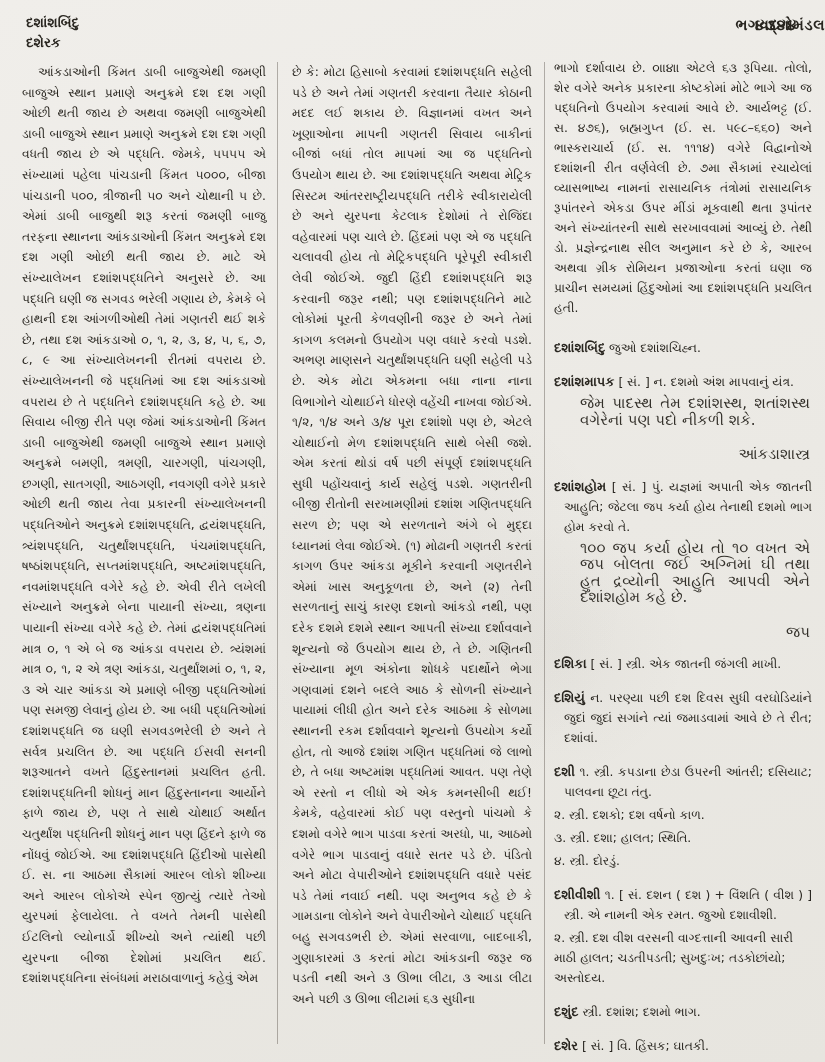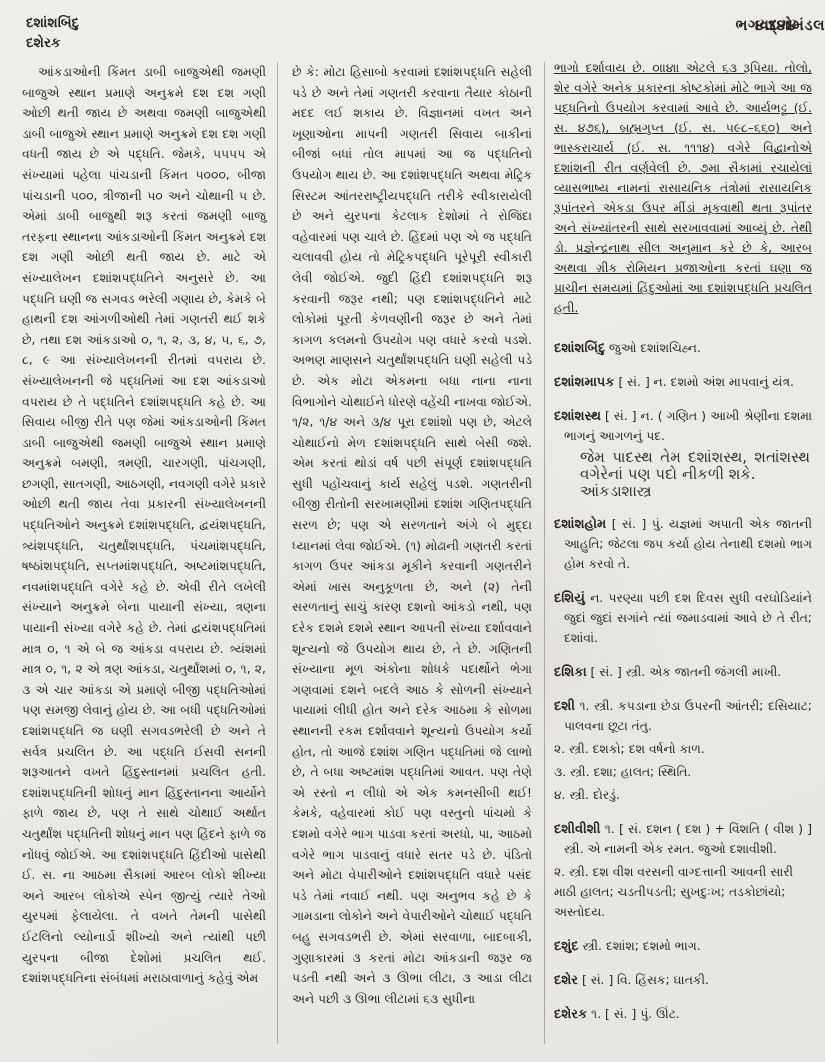--- a/index.html
+++ b/index.html
@@ -27,26 +27,26 @@
   .vr2{left:544px;}
 
   .col{position:absolute;top:58px;font-size:12.3px;line-height:20.6px;text-align:justify;}
   #col1{left:18px;width:252px;}
   #col2{left:288px;width:248px;}
   #col3{left:554px;width:258px;line-height:20px;}
   .flow{margin:4px;}
   .indent{text-indent:16px;}
 
   #col3 .block{margin:0 0 3px 0;}
-  #col3 .para{margin-bottom:20px;text-decoration:underline;}
+  #col3 .para{margin-bottom:20px;}
   #col3 .entry{padding-left:10px;text-indent:-10px;margin-top:14px;}
   #col3 .sense{margin-top:2px;text-align:left;}
   #col3 .head{font-weight:bold;font-size:13px;}
   #col3 .cite{font-size:15px;line-height:16.5px;margin:2px 2px 4px 26px;text-align:justify;color:#33302a;}
-  #col3 .cite .src{display:block;text-align:left;margin-top:1px;}
+  #col3 .cite .src{display:block;text-align:right;margin-top:18px;}
 </style>
 </head>
 <body>
 
 <div class="scan">
   <div class="wm wm1"></div>
   <div class="wm wm2"></div>
   <div class="wm wm3"></div>
 
   <div class="guide">
@@ -65,25 +65,25 @@
   </div>
 
   <div class="col" id="col2">
     <p class="flow">છે કે: મોટા હિસાબો કરવામાં દશાંશપદ્ધતિ સહેલી પડે છે અને તેમાં ગણતરી કરવાના તૈયાર કોઠાની મદદ લઈ શકાય છે. વિજ્ઞાનમાં વખત અને ખૂણાઓના માપની ગણતરી સિવાય બાકીનાં બીજાં બધાં તોલ માપમાં આ જ પદ્ધતિનો ઉપયોગ થાય છે. આ દશાંશપદ્ધતિ અથવા મેટ્રિક સિસ્ટમ આંતરરાષ્ટ્રીયપદ્ધતિ તરીકે સ્વીકારાયેલી છે અને યુરપના કેટલાક દેશોમાં તે રોજિંદા વહેવારમાં પણ ચાલે છે. હિંદમાં પણ એ જ પદ્ધતિ ચલાવવી હોય તો મેટ્રિકપદ્ધતિ પૂરેપૂરી સ્વીકારી લેવી જોઈએ. જુદી હિંદી દશાંશપદ્ધતિ શરૂ કરવાની જરૂર નથી; પણ દશાંશપદ્ધતિને માટે લોકોમાં પૂરતી કેળવણીની જરૂર છે અને તેમાં કાગળ કલમનો ઉપયોગ પણ વધારે કરવો પડશે. અભણ માણસને ચતુર્થાંશપદ્ધતિ ઘણી સહેલી પડે છે. એક મોટા એકમના બધા નાના નાના વિભાગોને ચોથાઈને ધોરણે વહેંચી નાખવા જોઈએ. ૧/૨, ૧/૪ અને ૩/૪ પૂરા દશાંશો પણ છે, એટલે ચોથાઈનો મેળ દશાંશપદ્ધતિ સાથે બેસી જશે. એમ કરતાં થોડાં વર્ષ પછી સંપૂર્ણ દશાંશપદ્ધતિ સુધી પહોંચવાનું કાર્ય સહેલું પડશે. ગણતરીની બીજી રીતોની સરખામણીમાં દશાંશ ગણિતપદ્ધતિ સરળ છે; પણ એ સરળતાને અંગે બે મુદ્દા ધ્યાનમાં લેવા જોઈએ. (૧) મોઢાની ગણતરી કરતાં કાગળ ઉપર આંકડા મૂકીને કરવાની ગણતરીને એમાં ખાસ અનુકૂળતા છે, અને (૨) તેની સરળતાનું સાચું કારણ દશનો આંકડો નથી, પણ દરેક દશમે દશમે સ્થાન આપતી સંખ્યા દર્શાવવાને શૂન્યનો જે ઉપયોગ થાય છે, તે છે. ગણિતની સંખ્યાના મૂળ અંકોના શોધકે પદાર્થોને ભેગા ગણવામાં દશને બદલે આઠ કે સોળની સંખ્યાને પાયામાં લીધી હોત અને દરેક આઠમા કે સોળમા સ્થાનની રકમ દર્શાવવાને શૂન્યનો ઉપયોગ કર્યો હોત, તો આજે દશાંશ ગણિત પદ્ધતિમાં જે લાભો છે, તે બધા અષ્ટમાંશ પદ્ધતિમાં આવત. પણ તેણે એ રસ્તો ન લીધો એ એક કમનસીબી થઈ! કેમકે, વહેવારમાં કોઈ પણ વસ્તુનો પાંચમો કે દશમો વગેરે ભાગ પાડવા કરતાં અરધો, પા, આઠમો વગેરે ભાગ પાડવાનું વધારે સતર પડે છે. પંડિતો અને મોટા વેપારીઓને દશાંશપદ્ધતિ વધારે પસંદ પડે તેમાં નવાઈ નથી. પણ અનુભવ કહે છે કે ગામડાના લોકોને અને વેપારીઓને ચોથાઈ પદ્ધતિ બહુ સગવડભરી છે. એમાં સરવાળા, બાદબાકી, ગુણાકારમાં ૩ કરતાં મોટા આંકડાની જરૂર જ પડતી નથી અને ૩ ઊભા લીટા, ૩ આડા લીટા અને પછી ૩ ઊભા લીટામાં ૬૩ સુધીના</p>
   </div>
 
   <div class="col" id="col3">
       <div class="block para">ભાગો દર્શાવાય છે. ૦ાા૪ાા એટલે ૬૩ રૂપિયા. તોલો, શેર વગેરે અનેક પ્રકારના કોષ્ટકોમાં મોટે ભાગે આ જ પદ્ધતિનો ઉપયોગ કરવામાં આવે છે. આર્યભટ્ટ (ઈ. સ. ૪૭૬), બ્રહ્મગુપ્ત (ઈ. સ. ૫૯૮–૬૬૦) અને ભાસ્કરાચાર્ય (ઈ. સ. ૧૧૧૪) વગેરે વિદ્વાનોએ દશાંશની રીત વર્ણવેલી છે. ૭મા સૈકામાં રચાયેલાં વ્યાસભાષ્ય નામનાં રાસાયનિક તંત્રોમાં રાસાયનિક રૂપાંતરને એકડા ઉપર મીંડાં મૂકવાથી થતા રૂપાંતર અને સંખ્યાંતરની સાથે સરખાવવામાં આવ્યું છે. તેથી ડો. પ્રજ્ઞેન્દ્રનાથ સીલ અનુમાન કરે છે કે, આરબ અથવા ગ્રીક રોમિયન પ્રજાઓના કરતાં ઘણા જ પ્રાચીન સમયમાં હિંદુઓમાં આ દશાંશપદ્ધતિ પ્રચલિત હતી.</div>
       <div class="block entry"><span class="head">દશાંશબિંદુ</span> જુઓ દશાંશચિહ્ન.</div>
       <div class="block entry"><span class="head">દશાંશમાપક</span> [ સં. ] ન. દશમો અંશ માપવાનું યંત્ર.</div>
-      <div class="block entry"><span class="head">દશાંશસ્થ</span> [ સં. ] ન. ( ગણિત ) આખી શ્રેણીના દશમા ભાગનું આગળનું પદ.</div>
       <div class="cite"><span>જેમ પાદસ્થ તેમ દશાંશસ્થ, શતાંશસ્થ વગેરેનાં પણ પદો નીકળી શકે.</span><span class="src">આંકડાશાસ્ત્ર</span></div>
       <div class="block entry"><span class="head">દશાંશહોમ</span> [ સં. ] પું. યજ્ઞમાં અપાતી એક જાતની આહુતિ; જેટલા જપ કર્યા હોય તેનાથી દશમો ભાગ હોમ કરવો તે.</div>
+      <div class="cite"><span>૧૦૦ જપ કર્યા હોય તો ૧૦ વખત એ જપ બોલતા જઈ અગ્નિમાં ઘી તથા હુત દ્રવ્યોની આહુતિ આપવી એને દશાંશહોમ કહે છે.</span><span class="src">જપ</span></div>
+      <div class="block entry"><span class="head">દશિકા</span> [ સં. ] સ્ત્રી. એક જાતની જંગલી માખી.</div>
       <div class="block entry"><span class="head">દશિયું</span> ન. પરણ્યા પછી દશ દિવસ સુધી વરઘોડિયાંને જુદાં જુદાં સગાંને ત્યાં જમાડવામાં આવે છે તે રીત; દશાંવાં.</div>
-      <div class="block entry"><span class="head">દશિકા</span> [ સં. ] સ્ત્રી. એક જાતની જંગલી માખી.</div>
       <div class="block entry"><span class="head">દશી</span> ૧. સ્ત્રી. કપડાના છેડા ઉપરની આંતરી; દસિયાટ; પાલવના છૂટા તંતુ.</div>
       <div class="block sense">૨. સ્ત્રી. દશકો; દશ વર્ષનો કાળ.</div>
       <div class="block sense">૩. સ્ત્રી. દશા; હાલત; સ્થિતિ.</div>
       <div class="block sense">૪. સ્ત્રી. દોરડું.</div>
       <div class="block entry"><span class="head">દશીવીશી</span> ૧. [ સં. દશન ( દશ ) + વિંશતિ ( વીશ ) ] સ્ત્રી. એ નામની એક રમત. જુઓ દશાવીશી.</div>
       <div class="block sense">૨. સ્ત્રી. દશ વીશ વરસની વાગ્દત્તાની આવની સારી માઠી હાલત; ચડતીપડતી; સુખદુઃખ; તડકોછાંયો; અસ્તોદય.</div>
       <div class="block entry"><span class="head">દશુંદ</span> સ્ત્રી. દશાંશ; દશમો ભાગ.</div>
       <div class="block entry"><span class="head">દશેર</span> [ સં. ] વિ. હિંસક; ઘાતકી.</div>
       <div class="block entry"><span class="head">દશેરક</span> ૧. [ સં. ] પું. ઊંટ.</div>
     </div>

